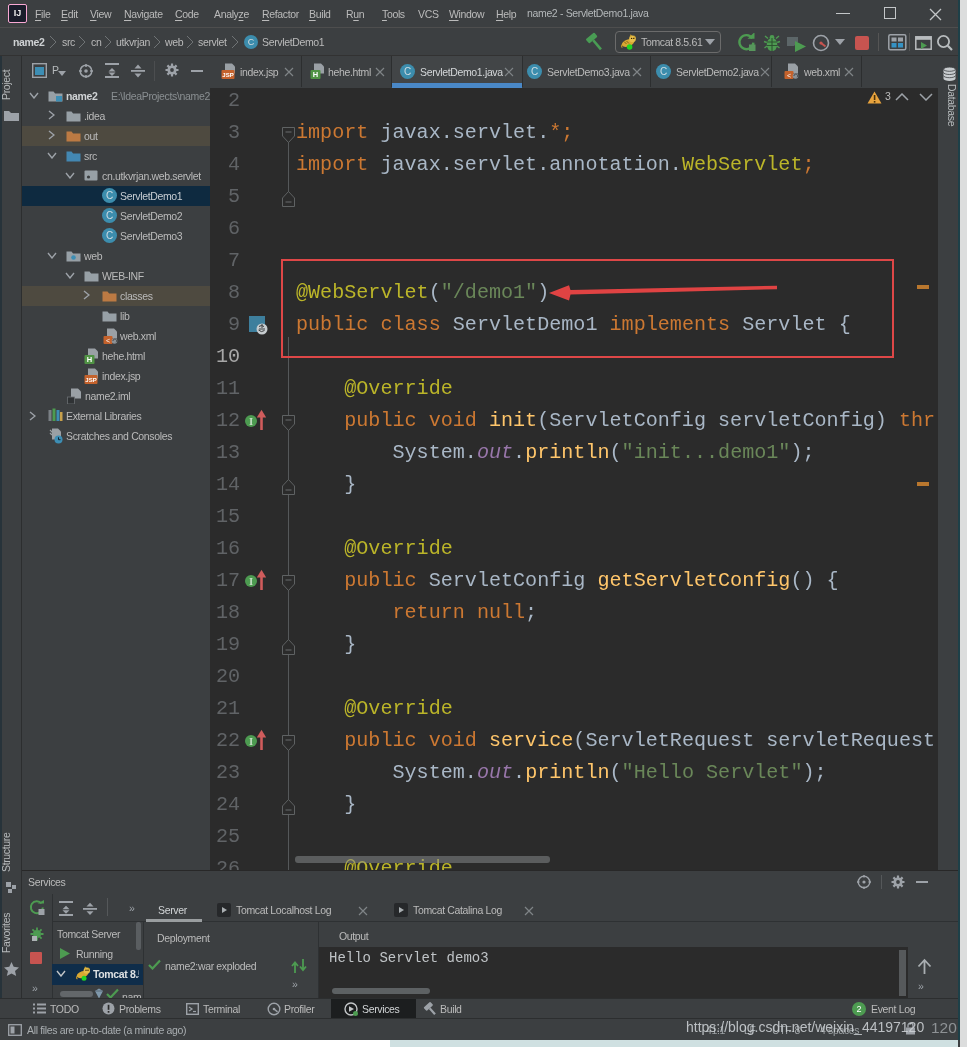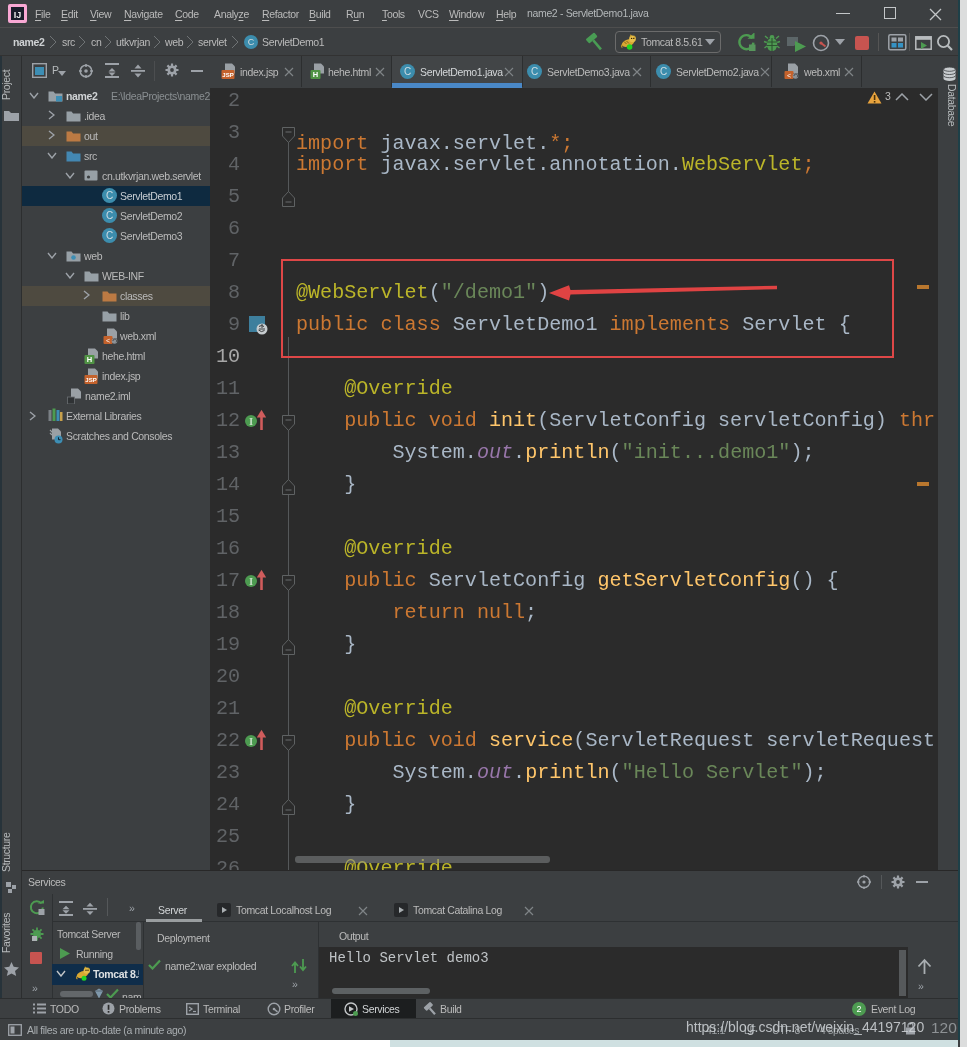--- a/index.html
+++ b/index.html
@@ -13,21 +13,21 @@
 .cross{stroke:#7f8487;stroke-width:1.2}
 </style></head>
 <body>
 
 <div class="a" style="left:960px;top:0;width:7px;height:1047px;background:#dcdddd"></div>
 <div class="a" style="left:958px;top:0;width:2px;height:1040px;background:#1d4048"></div>
 <div class="a" style="left:0;top:1040px;width:390px;height:7px;background:#ffffff"></div>
 <div class="a" style="left:390px;top:1040px;width:568px;height:7px;background:#cfe0e1"></div>
 
 <div class="a" style="left:0;top:0;width:958px;height:28px;background:#3c3f41;border-bottom:1px solid #4e4e4e"></div>
-<div class="a" style="left:8px;top:4px;width:19px;height:19px;background:#1a1d2b;border:3px solid #f9a8d4;border-radius:2px;color:#eee;font-size:9px;font-weight:bold;text-align:center;line-height:17px">IJ</div>
+<div class="a" style="left:8px;top:4px;width:19px;height:19px;background:#1a1d2b;border:1px solid #f9a8d4;border-radius:2px;color:#eee;font-size:9px;font-weight:bold;text-align:center;line-height:17px">IJ</div>
 <div id="menubar">
 <div class="a ui" style="left:35px;top:8px"><u1>F</u1>ile</div>
 <div class="a ui" style="left:61px;top:8px"><u1>E</u1>dit</div>
 <div class="a ui" style="left:90px;top:8px"><u1>V</u1>iew</div>
 <div class="a ui" style="left:124px;top:8px"><u1>N</u1>avigate</div>
 <div class="a ui" style="left:175px;top:8px"><u1>C</u1>ode</div>
 <div class="a ui" style="left:214px;top:8px">Analy<u1>z</u1>e</div>
 <div class="a ui" style="left:262px;top:8px"><u1>R</u1>efactor</div>
 <div class="a ui" style="left:309px;top:8px"><u1>B</u1>uild</div>
 <div class="a ui" style="left:346px;top:8px">R<u1>u</u1>n</div>
@@ -397,21 +397,21 @@
 <div class="a num" style="left:0;top:541px">19</div>
 <div class="a num" style="left:0;top:573px">20</div>
 <div class="a num" style="left:0;top:605px">21</div>
 <div class="a num" style="left:0;top:637px">22</div>
 <div class="a num" style="left:0;top:669px">23</div>
 <div class="a num" style="left:0;top:701px">24</div>
 <div class="a num" style="left:0;top:733px">25</div>
 <div class="a num" style="left:0;top:765px">26</div>
 <div class="a" style="left:78px;top:43px;width:1px;height:74px;background:#55585a"></div>
 <div class="a" style="left:78px;top:249px;width:1px;height:533px;background:#55585a"></div>
-<div class="a mono" style="left:86px;top:40px"><span class="kw">import</span><span class="df"> javax.servlet.</span><span class="kw">*;</span></div>
+<div class="a mono" style="left:86px;top:29px"><span class="kw">import</span><span class="df"> javax.servlet.</span><span class="kw">*;</span></div>
 <div class="a mono" style="left:86px;top:61px"><span class="kw">import</span><span class="df"> javax.servlet.annotation.</span><span class="an">WebServlet</span><span class="kw">;</span></div>
 <div class="a mono" style="left:86px;top:189px"><span class="an">@WebServlet</span><span class="df">(</span><span class="st">"/demo1"</span><span class="df">)</span></div>
 <div class="a mono" style="left:86px;top:221px"><span class="kw">public class </span><span class="df">ServletDemo1 </span><span class="kw">implements </span><span class="df">Servlet {</span></div>
 <div class="a mono" style="left:86px;top:285px"><span class="df">    </span><span class="an">@Override</span></div>
 <div class="a mono" style="left:86px;top:317px;width:639px;overflow:hidden"><span class="df">    </span><span class="kw">public void </span><span class="mt">init</span><span class="df">(ServletConfig servletConfig) </span><span class="kw">throws</span></div>
 <div class="a mono" style="left:86px;top:349px"><span class="df">        System.</span><span class="fl">out</span><span class="df">.</span><span class="mt">println</span><span class="df">(</span><span class="st">"init...demo1"</span><span class="df">);</span></div>
 <div class="a mono" style="left:86px;top:381px"><span class="df">    }</span></div>
 <div class="a mono" style="left:86px;top:445px"><span class="df">    </span><span class="an">@Override</span></div>
 <div class="a mono" style="left:86px;top:477px"><span class="df">    </span><span class="kw">public </span><span class="df">ServletConfig </span><span class="mt">getServletConfig</span><span class="df">() {</span></div>
 <div class="a mono" style="left:86px;top:509px"><span class="df">        </span><span class="kw">return null</span><span class="df">;</span></div>

